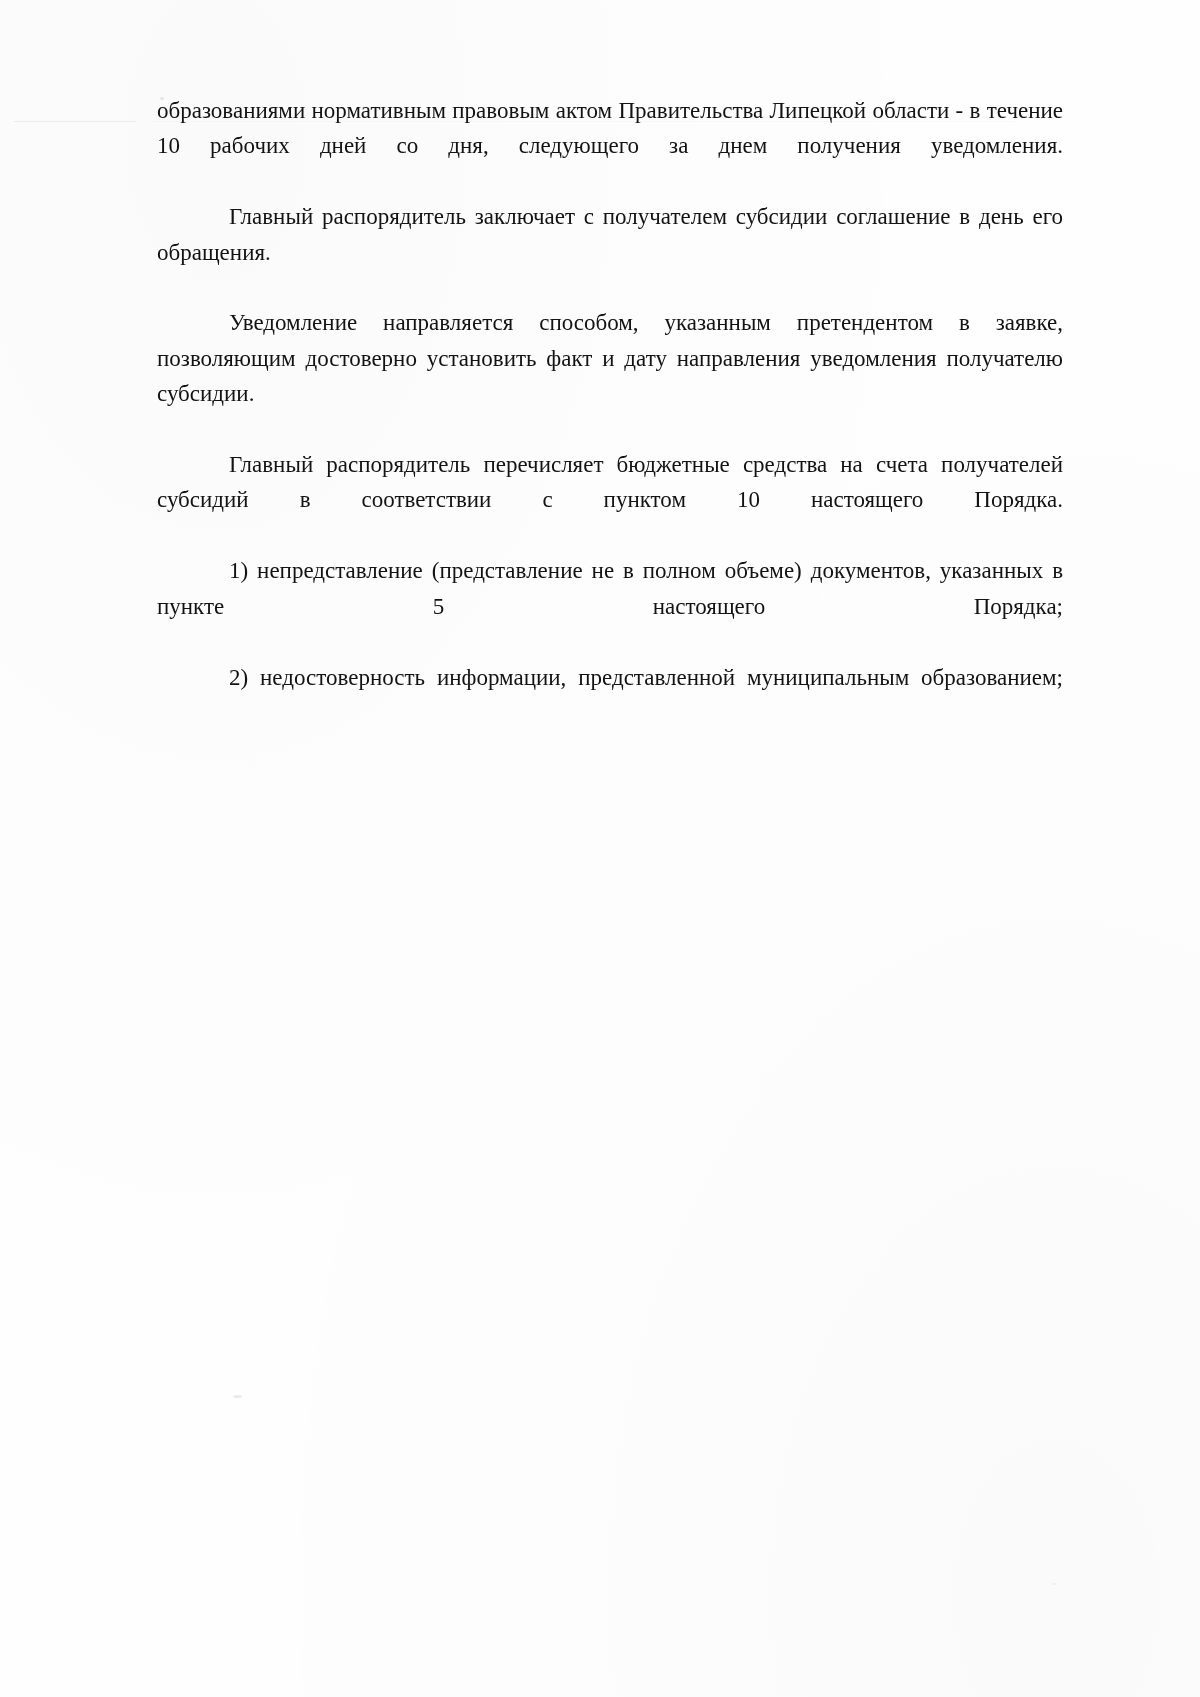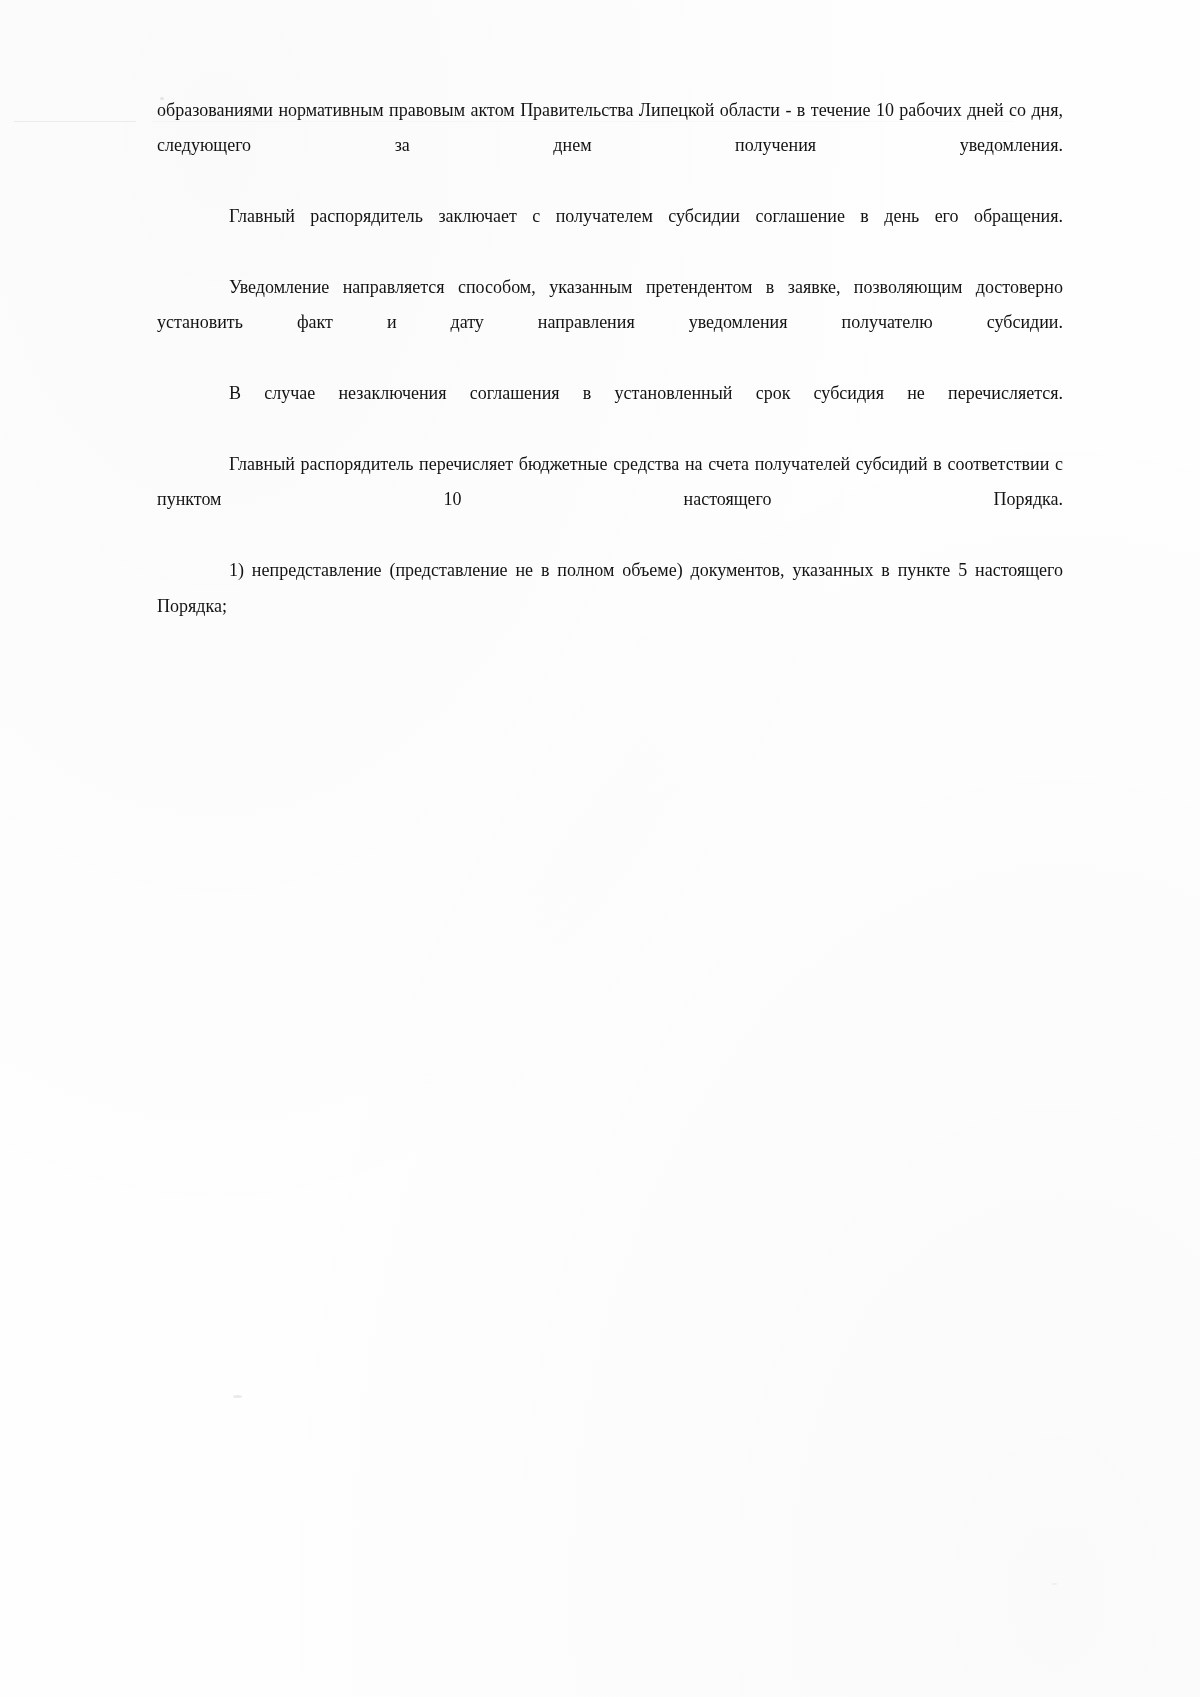--- a/index.html
+++ b/index.html
@@ -44,21 +44,21 @@
   .text-body {
     position: absolute;
     left: 157px;
     top: 93px;
     width: 906px;
   }
 
   p.para {
     margin: 0;
     padding: 0;
-    font-size: 18px;
+    font-size: 23px;
     line-height: 35.4px;
     text-align: justify;
     text-justify: inter-word;
     text-indent: 72px;
     color: #131313;
     -webkit-font-smoothing: antialiased;
   }
   p.para.noindent {
     text-indent: 0;
   }
@@ -77,18 +77,18 @@
   <div class="scan-line" style="left:14px; top:121px; width:122px; opacity:.55;"></div>
   <div class="scan-line" style="left:152px; top:121px; width:862px; opacity:.16;"></div>
   <div class="speck" style="left:233px; top:1395px; width:9px; height:3px; opacity:.45;"></div>
   <div class="speck" style="left:160px; top:97px; width:4px; height:3px; opacity:.5;"></div>
   <div class="speck" style="left:1052px; top:1583px; width:5px; height:2px; opacity:.3;"></div>
 
   <div class="text-body">
     <p class="para noindent">образованиями нормативным правовым актом Правительства Липецкой области - в течение 10 рабочих дней со дня, следующего за днем получения уведомления.</p>
     <p class="para">Главный распорядитель заключает с получателем субсидии соглашение в день его обращения.</p>
     <p class="para">Уведомление направляется способом, указанным претендентом в заявке, позволяющим достоверно установить факт и дату направления уведомления получателю субсидии.</p>
-    <p class="para">В случае незаключения соглашения в установленный срок субсидия не перечисляется.</p>
     <p class="para">Главный распорядитель перечисляет бюджетные средства на счета получателей субсидий в соответствии с пунктом 10 настоящего Порядка.</p>
     <p class="para">1) непредставление (представление не в полном объеме) документов, указанных в пункте 5 настоящего Порядка;</p>
+    <p class="para">2) недостоверность информации, представленной муниципальным образованием;</p>
   </div>
 
 </div>
 
 </body></html>

